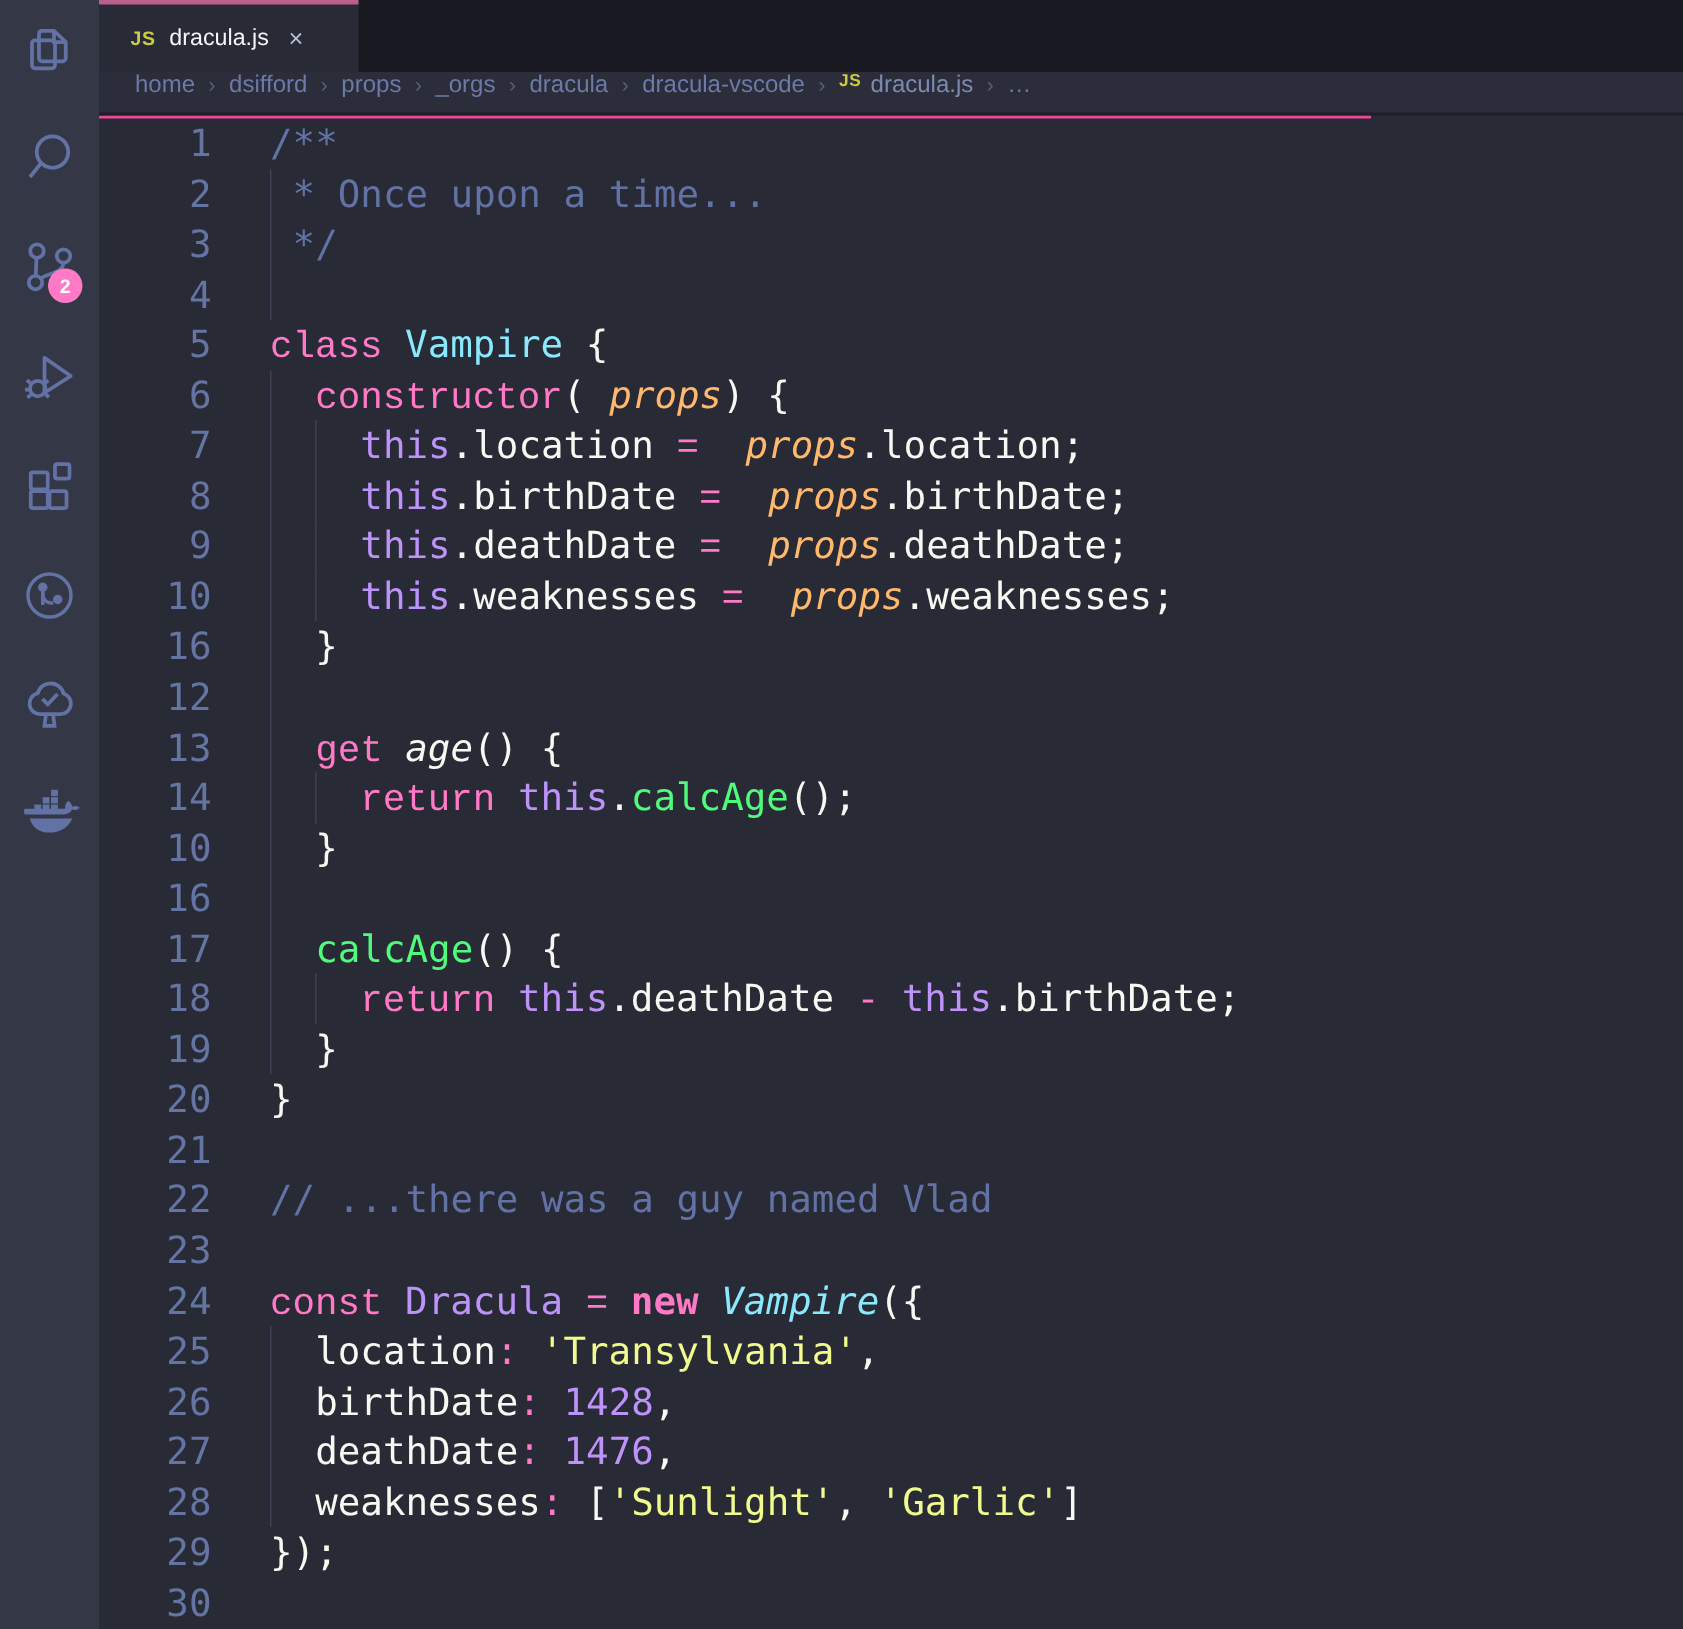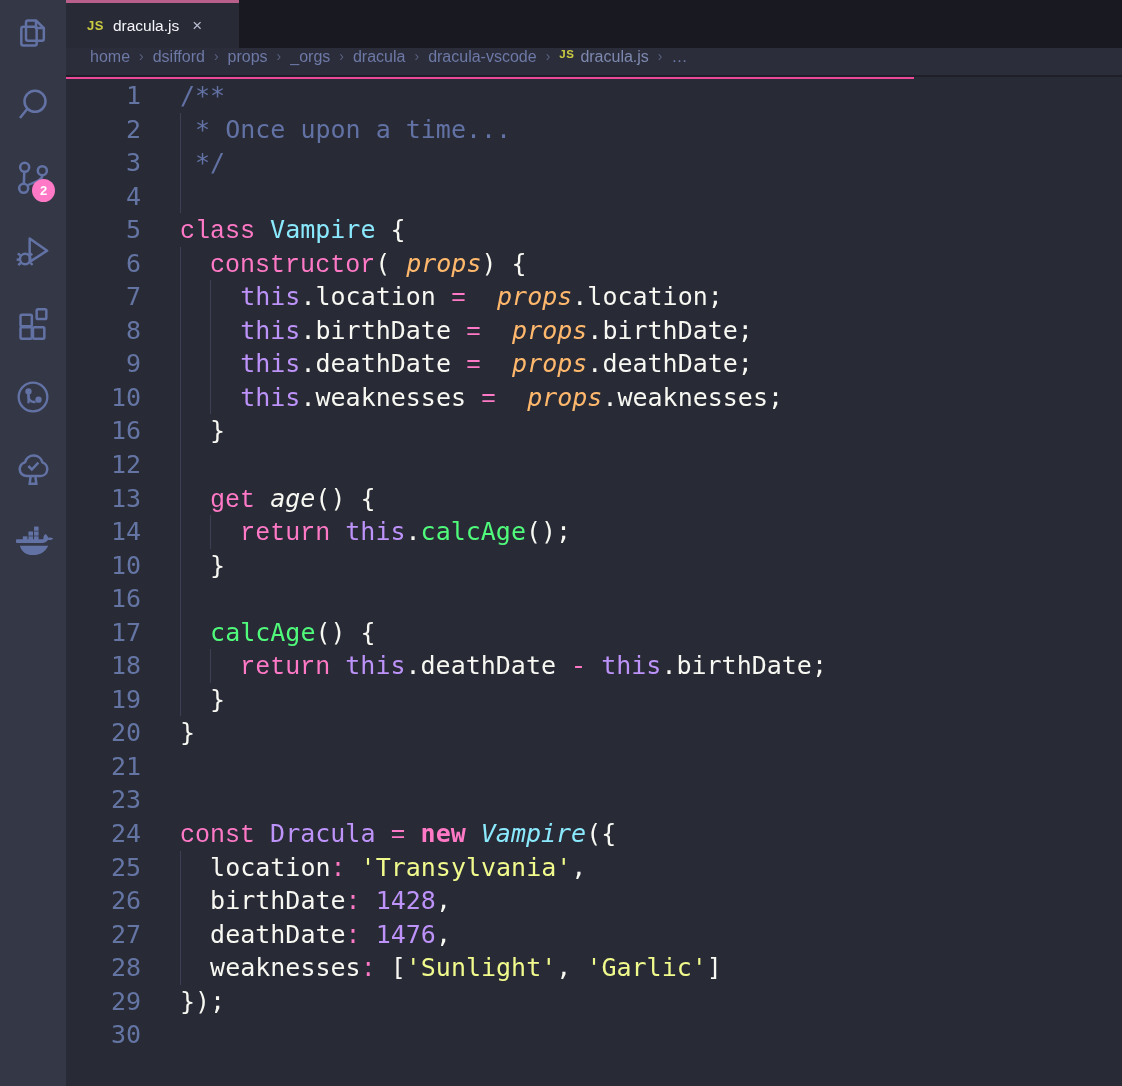--- a/index.html
+++ b/index.html
@@ -175,20 +175,21 @@
         <div class="line"><div class="ln">12</div><div class="code"><span class="guide" style="left: 0px;"></span></div></div>
         <div class="line"><div class="ln">13</div><div class="code"><span class="guide" style="left: 0px;"></span><span class="tk-fg">  </span><span class="tk-pk">get</span><span class="tk-fg"> </span><span class="tk-fgi">age</span><span class="tk-fg">() {</span></div></div>
         <div class="line"><div class="ln">14</div><div class="code"><span class="guide" style="left: 0px;"></span><span class="guide" style="left: 30.1px;"></span><span class="tk-fg">    </span><span class="tk-pk">return</span><span class="tk-fg"> </span><span class="tk-pui">this</span><span class="tk-fg">.</span><span class="tk-gr">calcAge</span><span class="tk-fg">();</span></div></div>
         <div class="line"><div class="ln">10</div><div class="code"><span class="guide" style="left: 0px;"></span><span class="tk-fg">  }</span></div></div>
         <div class="line"><div class="ln">16</div><div class="code"><span class="guide" style="left: 0px;"></span></div></div>
         <div class="line"><div class="ln">17</div><div class="code"><span class="guide" style="left: 0px;"></span><span class="tk-fg">  </span><span class="tk-gr">calcAge</span><span class="tk-fg">() {</span></div></div>
         <div class="line"><div class="ln">18</div><div class="code"><span class="guide" style="left: 0px;"></span><span class="guide" style="left: 30.1px;"></span><span class="tk-fg">    </span><span class="tk-pk">return</span><span class="tk-fg"> </span><span class="tk-pui">this</span><span class="tk-fg">.deathDate </span><span class="tk-pk">-</span><span class="tk-fg"> </span><span class="tk-pui">this</span><span class="tk-fg">.birthDate;</span></div></div>
         <div class="line"><div class="ln">19</div><div class="code"><span class="guide" style="left: 0px;"></span><span class="tk-fg">  }</span></div></div>
         <div class="line"><div class="ln">20</div><div class="code"><span class="tk-fg">}</span></div></div>
         <div class="line"><div class="ln">21</div><div class="code"></div></div>
+        <div class="line"><div class="ln">22</div><div class="code"><span class="tk-cm">// ...there was a guy named Vlad</span></div></div>
         <div class="line"><div class="ln">23</div><div class="code"></div></div>
         <div class="line"><div class="ln">24</div><div class="code"><span class="tk-pk">const</span><span class="tk-fg"> </span><span class="tk-pu">Dracula</span><span class="tk-fg"> </span><span class="tk-pk">=</span><span class="tk-fg"> </span><span class="tk-pkb">new</span><span class="tk-fg"> </span><span class="tk-cyi">Vampire</span><span class="tk-fg">({</span></div></div>
         <div class="line"><div class="ln">25</div><div class="code"><span class="guide" style="left: 0px;"></span><span class="tk-fg">  location</span><span class="tk-pk">:</span><span class="tk-fg"> </span><span class="tk-ye">'Transylvania'</span><span class="tk-fg">,</span></div></div>
         <div class="line"><div class="ln">26</div><div class="code"><span class="guide" style="left: 0px;"></span><span class="tk-fg">  birthDate</span><span class="tk-pk">:</span><span class="tk-fg"> </span><span class="tk-pu">1428</span><span class="tk-fg">,</span></div></div>
         <div class="line"><div class="ln">27</div><div class="code"><span class="guide" style="left: 0px;"></span><span class="tk-fg">  deathDate</span><span class="tk-pk">:</span><span class="tk-fg"> </span><span class="tk-pu">1476</span><span class="tk-fg">,</span></div></div>
         <div class="line"><div class="ln">28</div><div class="code"><span class="guide" style="left: 0px;"></span><span class="tk-fg">  weaknesses</span><span class="tk-pk">:</span><span class="tk-fg"> [</span><span class="tk-ye">'Sunlight'</span><span class="tk-fg">, </span><span class="tk-ye">'Garlic'</span><span class="tk-fg">]</span></div></div>
         <div class="line"><div class="ln">29</div><div class="code"><span class="tk-fg">});</span></div></div>
         <div class="line"><div class="ln">30</div><div class="code"></div></div>
       </div>
   </div>

